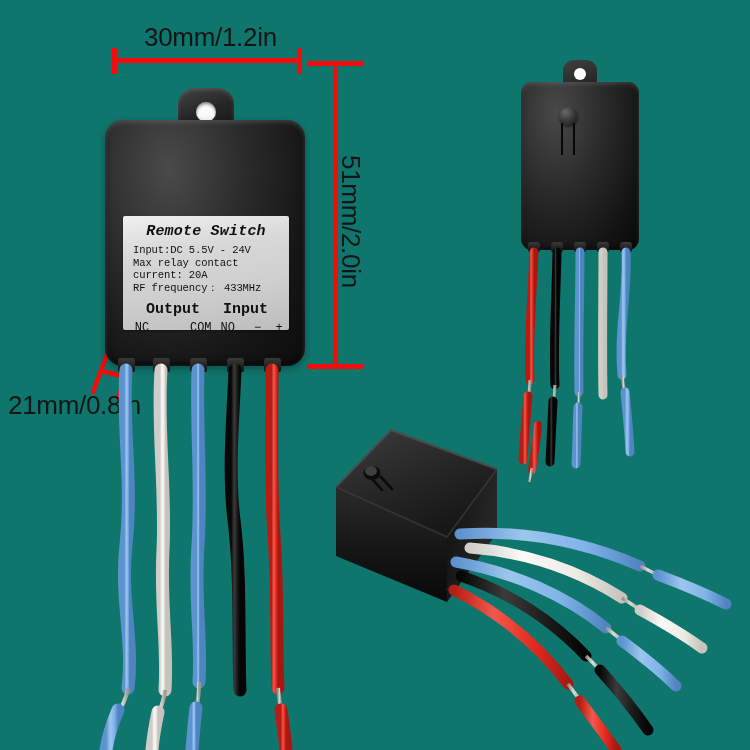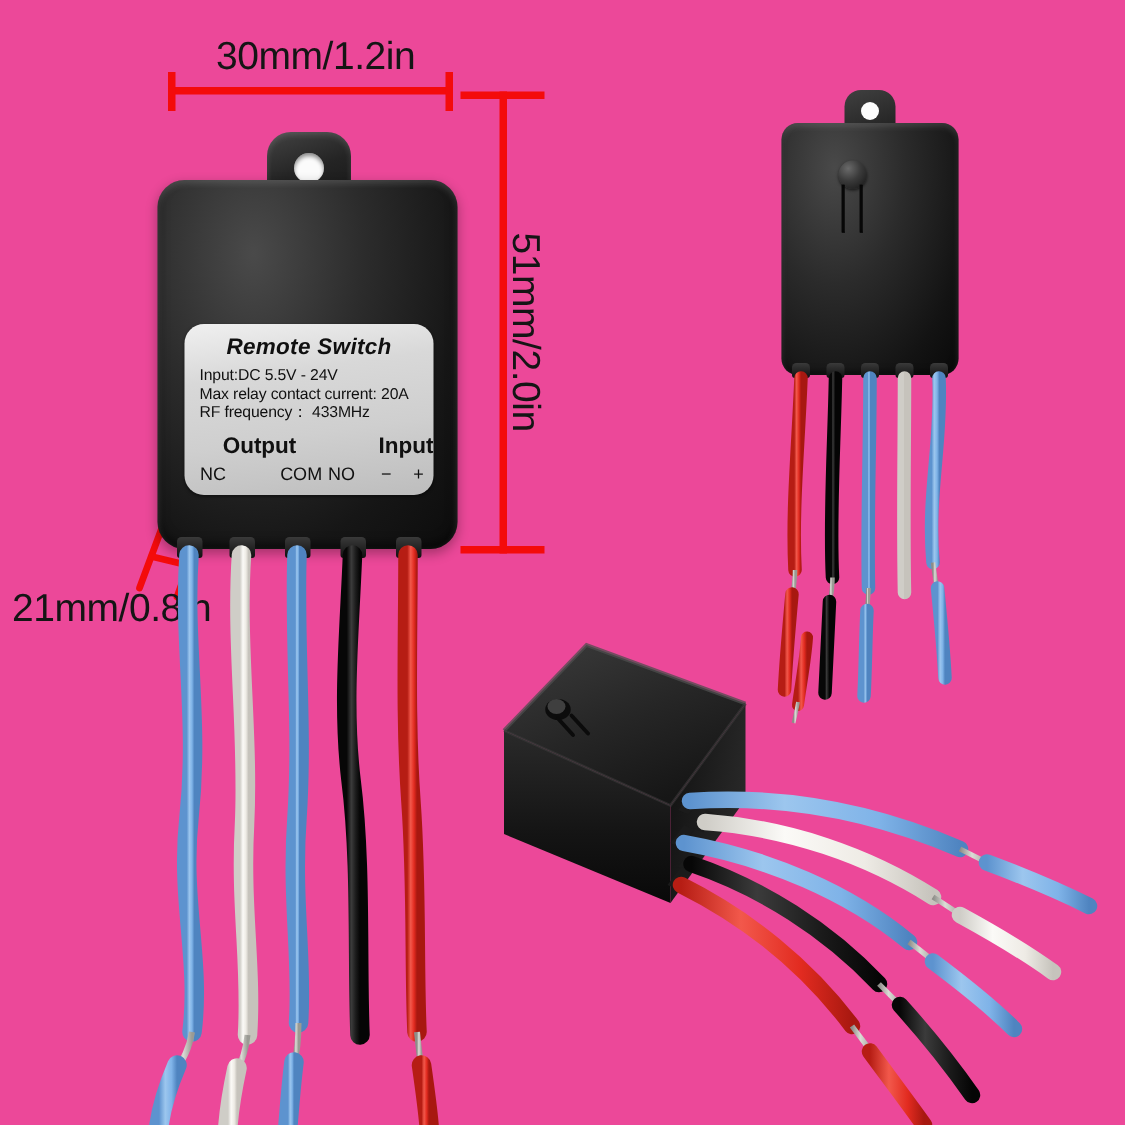--- a/index.html
+++ b/index.html
@@ -100,24 +100,25 @@
     background: #fbfbfb;
     box-shadow: inset 0 2px 3px rgba(0,0,0,0.45);
   }
   .label-front {
     position: absolute;
     left: 18px;
     top: 128px;
     width: 166px;
     height: 114px;
     background: linear-gradient(172deg, #f0f0f0 0%, #d8d8d8 30%, #cfcfcf 62%, #bdbdbd 100%);
-    border-radius: 13px;
+    border-radius: 2px;
     box-shadow: 0 1px 2px rgba(0,0,0,0.4);
     color: #101010;
     overflow: hidden;
+    font-family: Liberation Mono, monospace;
   }
   .lbl-title {
     text-align: center;
     font-style: italic;
     font-weight: bold;
     font-size: 15px;
     margin-top: 7px;
     letter-spacing: 0.2px;
   }
   .lbl-specs {
@@ -126,21 +127,21 @@
     line-height: 12.6px;
     letter-spacing: -0.1px;
   }
   .lbl-grouprow {
     display: flex;
     margin-top: 7px;
     font-weight: bold;
     font-size: 15px;
   }
   .lbl-grouprow .g-out { width: 100px; text-align: center; }
-  .lbl-grouprow .g-in  { width: 66px; text-align: right; }
+  .lbl-grouprow .g-in  { width: 66px; text-align: left; }
   .lbl-termrow {
     display: flex;
     margin-top: 3px;
     font-size: 12px;
   }
   .lbl-termrow span { text-align: center; }
   .t-nc  { width: 34px; margin-left: 6px; }
   .t-com { width: 38px; margin-left: 31px; }
   .t-no  { width: 32px; }
   .t-min { width: 30px; margin-left: 6px; }
@@ -208,21 +209,21 @@
     background: #0a0a0a;
     box-shadow: inset 0 0 2px rgba(0,0,0,0.9);
   }
 
   
   .dim-text, .lbl-title, .lbl-specs div { user-select: none; }
 </style>
 </head>
 <body style="background: rgb(255, 255, 255);">
 
-<div id="stage" style="background: #ec4899;">
+<div id="stage" style="background: #0f766e;">
 
   <div>
 
     <div class="dim-text" style="left:144px; top:22px;">30mm/1.2in</div>
     <div class="dim-line-h" style="left:112px; top:58px; width:190px;"></div>
     <div class="dim-cap-v" style="left:112px; top:48px;"></div>
     <div class="dim-cap-v" style="left:297px; top:48px;"></div>
 
     <div class="dim-cap-h" style="left:307px; top:61px;"></div>
     <div class="dim-cap-h" style="left:307px; top:364px;"></div>

